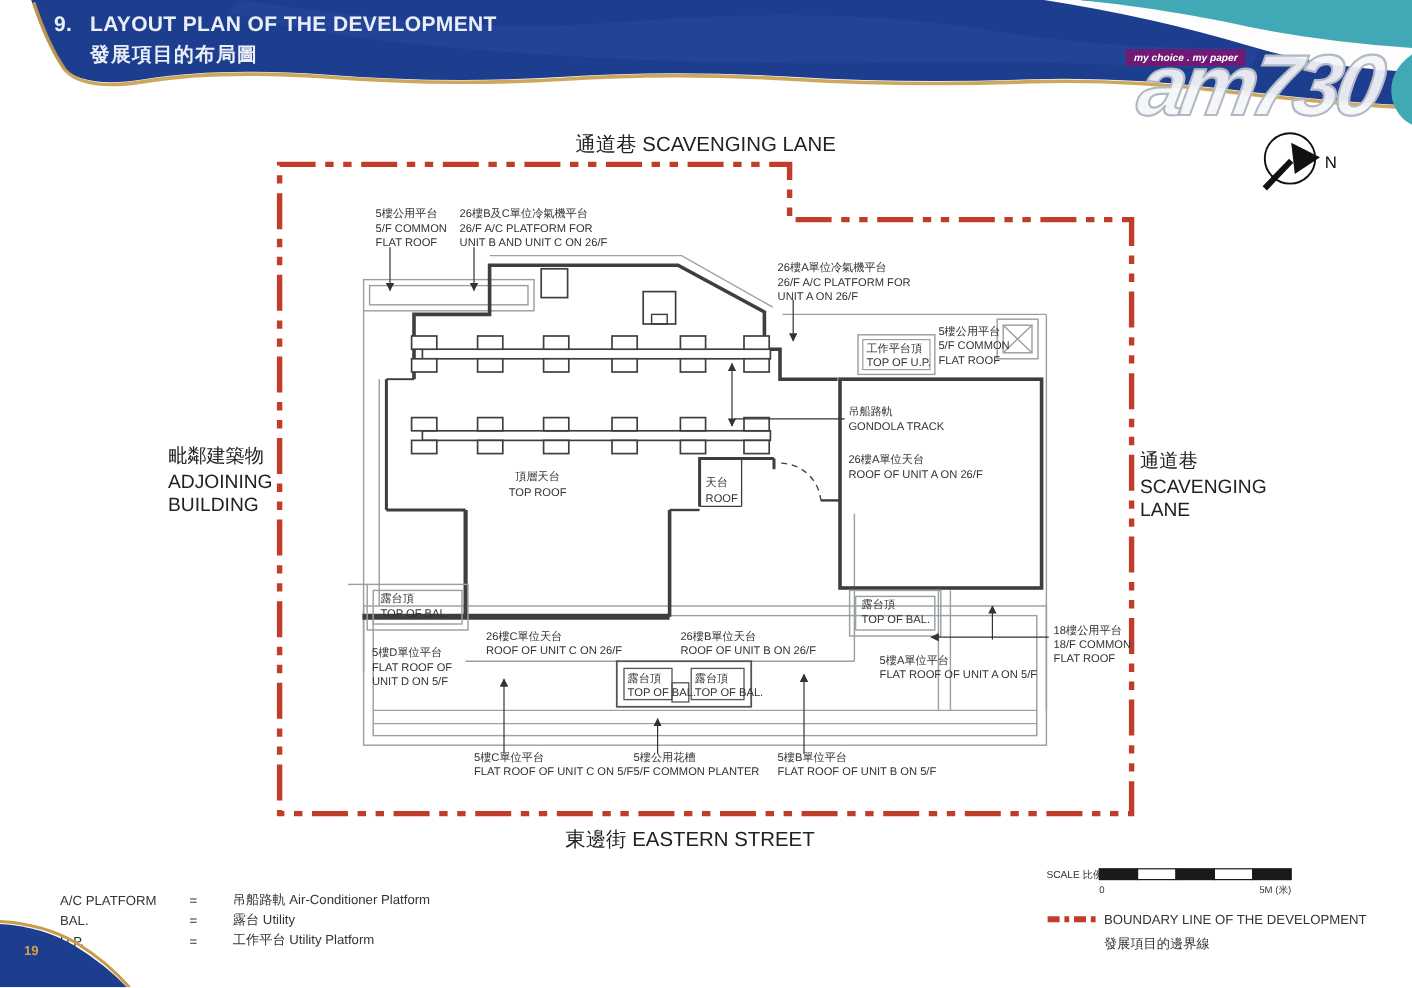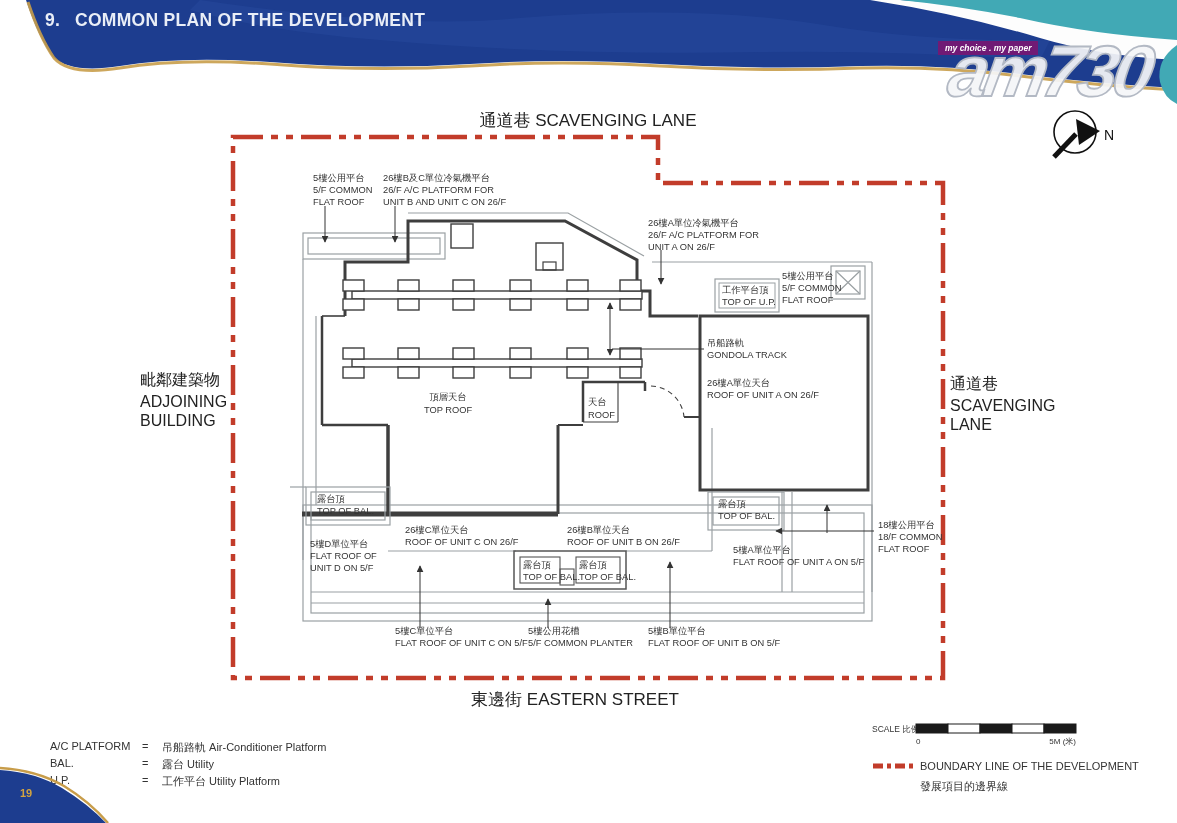--- a/index.html
+++ b/index.html
@@ -7,21 +7,21 @@
         font-family:"Liberation Sans",sans-serif;}
   .abs{position:absolute;}
   
   .banner-title{position:absolute;left:45px;top:10px;color:#e9eef7;z-index:5;}
   .banner-row1{display:flex;font-size:17.5px;font-weight:bold;letter-spacing:.3px;}
   .banner-num{width:30px;}
   .banner-row2{margin-left:30px;font-size:16.5px;font-weight:bold;margin-top:4px;letter-spacing:1px;}
   .logo-tag{position:absolute;left:938px;top:41px;background:#701a75;color:#fff;
             font-size:8.5px;font-style:italic;font-weight:bold;padding:2px 7px;z-index:6;}
   .legend{position:absolute;left:50px;top:740px;font-size:11px;color:#333;z-index:4;}
-  .legend-row{display:flex;height:17px;align-items:flex-start;}
+  .legend-row{display:flex;height:17px;align-items:flex-end;gap:16px;}
   .legend-abbr{width:92px;}
   .legend-eq{width:20px;}
   .scaleblock{position:absolute;left:870px;top:718px;z-index:4;}
   .pagenum{position:absolute;left:20px;top:787px;color:#d3a43f;font-size:11px;font-weight:bold;z-index:7;}
   svg text{font-family:"Liberation Sans",sans-serif;}
   .pl{font-size:9.3px;fill:#333;}
   .street{font-size:17px;fill:#222;}
   .sside{font-size:16px;fill:#222;}
 </style>
 </head>
@@ -34,22 +34,23 @@
     <path d="M 200 0 Q 400 30 520 18 Q 700 4 830 26 Q 930 42 1050 40 L 1040 60 Q 900 50 760 52 Q 560 56 380 40 Q 260 30 190 10 Z" fill="#27499c" opacity="0.55"></path>
     <path d="M 1177 90 Q 1100 86 1020 76 Q 940 66 860 68 Q 760 72 660 66 Q 560 60 470 66 Q 370 72 270 64 Q 180 58 120 68 Q 70 76 54 58 Q 40 38 28 2" fill="none" stroke="#c89d4a" stroke-width="3" opacity="0.9"></path>
     <path d="M 870 0 Q 960 14 1040 38 Q 1100 56 1177 60 V 24 Q 1080 20 1000 10 Q 940 3 900 0 Z" fill="#fdfdfd"></path>
     <path d="M 900 0 H 1177 V 40 Q 1090 34 1020 18 Q 960 6 900 0 Z" fill="#41a9b5"></path>
     <path d="M 1177 45 Q 1156 60 1160 82 Q 1164 98 1177 104 Z" fill="#41a9b5"></path>
   </svg>
 
   <div class="banner-title">
     <div class="banner-row1">
       <span class="banner-num">9.</span>
-      <span>COMMON PLAN OF THE DEVELOPMENT</span>
+      <span>LAYOUT PLAN OF THE DEVELOPMENT</span>
     </div>
+    <div class="banner-row2">發展項目的布局圖</div>
   </div>
 
   <div class="logo-tag">my choice . my paper</div>
   <svg class="abs" style="left:928px;top:24px;z-index:6" width="240" height="96" viewBox="0 0 240 96">
     <text x="16" y="72" transform="translate(14,0) skewX(-10)" font-size="72" font-weight="bold" font-style="italic" letter-spacing="-5" fill="#f4f5f7" fill-opacity="0.93" stroke="#b3b9c4" stroke-width="1.8">am730</text>
   </svg>
 
   <svg class="abs" style="left:1046px;top:103px;z-index:4" width="84" height="60" viewBox="0 0 84 60">
     <circle cx="29" cy="29" r="21" fill="#fff" stroke="#111" stroke-width="1.6"></circle>
     <path d="M 8 54 L 30 31" stroke="#111" stroke-width="5" fill="none"></path>

